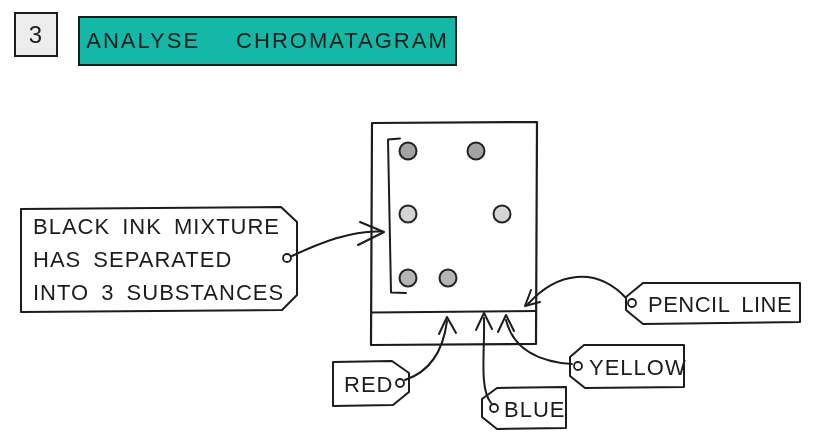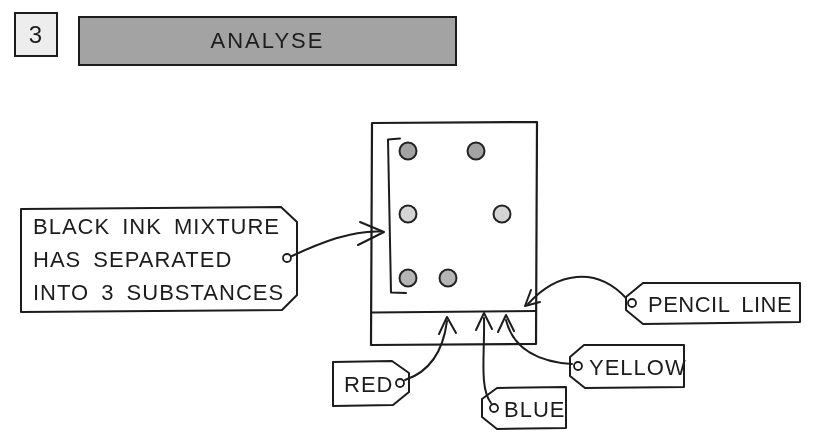--- a/index.html
+++ b/index.html
@@ -8,21 +8,21 @@
     font-family:"Liberation Sans", sans-serif;color:#1c1c1c;overflow:hidden;
   }
   .step-box{
     position:absolute;left:14px;top:12px;width:44px;height:45px;
     border:2px solid #1c1c1c;background:#ededed;box-sizing:border-box;
     display:flex;align-items:center;justify-content:center;
     font-size:24px;letter-spacing:1px;
   }
   .title-box{
     position:absolute;left:78px;top:16px;width:379px;height:50px;
-    border:2px solid #1c1c1c;background:#a3a3a3;box-sizing:border-box;
+    border:2px solid #1c1c1c;background:#14b8a6;box-sizing:border-box;
     display:flex;align-items:center;justify-content:center;gap:36px;
     font-size:22px;letter-spacing:2px;white-space:pre;
   }
   svg.scene{position:absolute;left:0;top:0;}
   .stroke{fill:none;stroke:#1c1c1c;stroke-width:2;stroke-linecap:round;stroke-linejoin:round;}
   .paper{fill:#ffffff;stroke:#1c1c1c;stroke-width:2.2;stroke-linejoin:round;}
   .tag{fill:#ffffff;stroke:#1c1c1c;stroke-width:2;stroke-linejoin:round;}
   .eyelet{fill:#ffffff;stroke:#1c1c1c;stroke-width:1.8;}
   .spot{stroke:#222222;stroke-width:2;}
   .lbl{
@@ -35,20 +35,21 @@
 <body>
 
 <div class="canvas">
 
   <div class="step-box">
     <span>3</span>
   </div>
 
   <div class="title-box">
     <span>ANALYSE</span>
+    <span>CHROMATAGRAM</span>
   </div>
 
   <svg class="scene" width="813" height="439" viewBox="0 0 813 439">
 
     <path class="paper" d="M 372,123 L 537,122 L 536,344 L 371,345 Z"></path>
 
     <path class="stroke" d="M 372,312.5 L 536,311"></path>
 
     <path class="stroke" d="M 400,138.5 L 388,139.5 L 391,292.5 L 406,293"></path>
 

